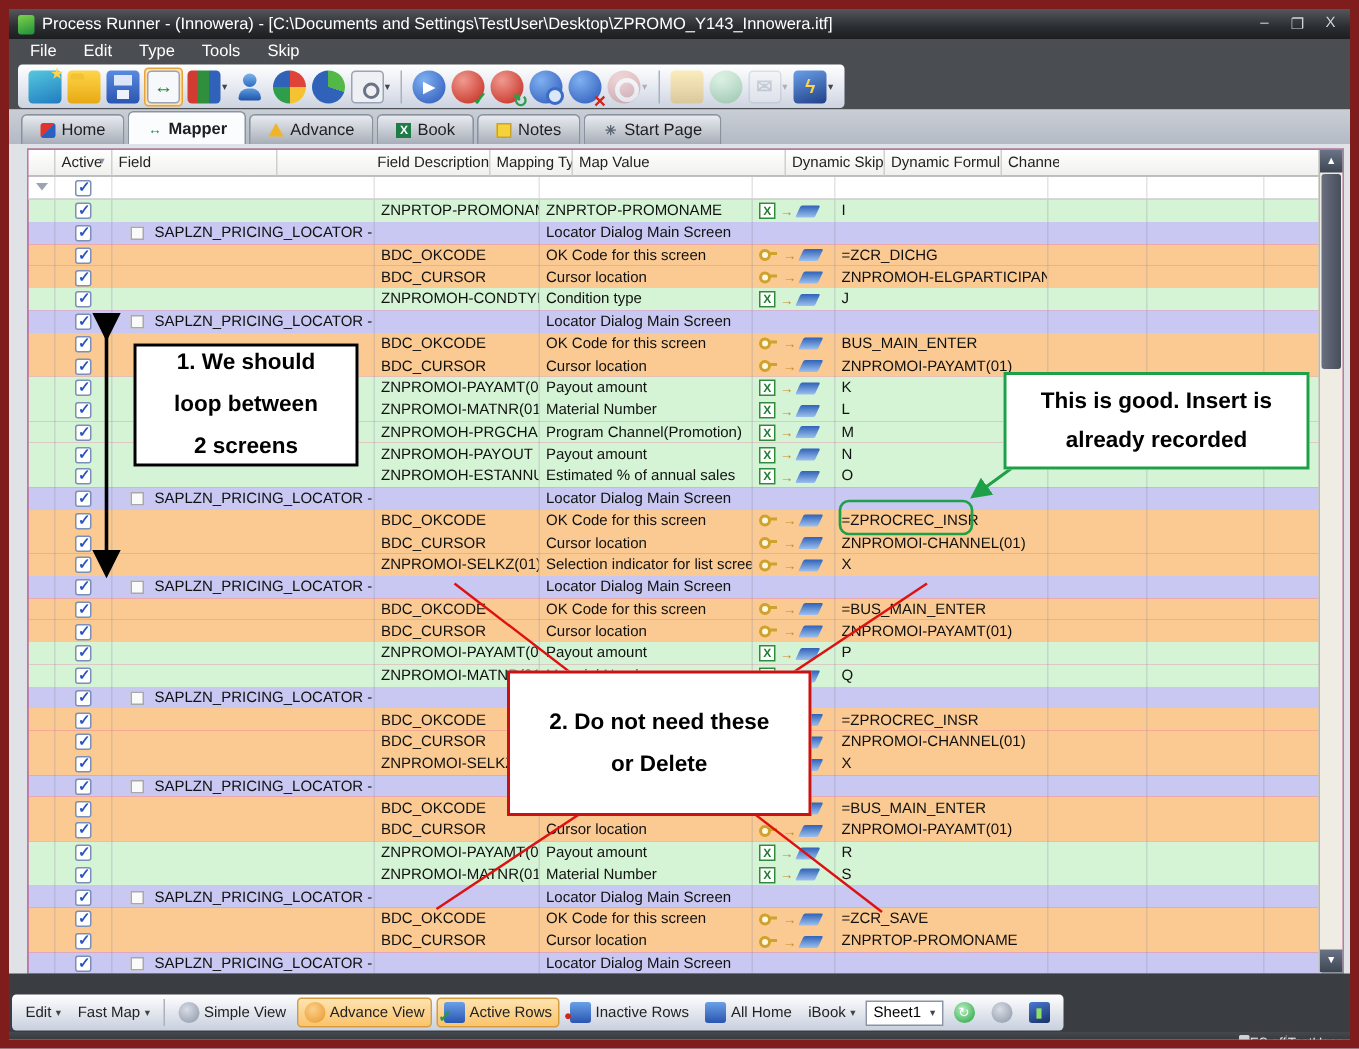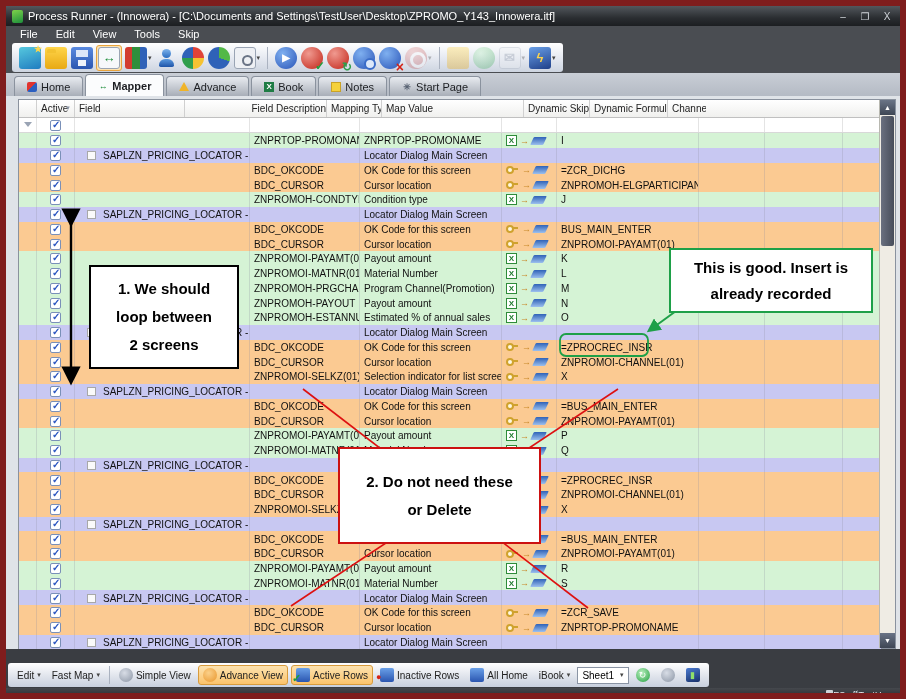--- a/index.html
+++ b/index.html
@@ -102,21 +102,21 @@
   .sheetsel .caret{font-size:7px;}
   
   .statusbar{position:absolute;left:0;top:682px;width:100%;height:13px;background:linear-gradient(180deg,#45484d,#222427);display:flex;align-items:center;justify-content:flex-end;color:#e8eaee;font-size:9px;gap:0;padding-right:6px;}
   .sdiv{width:1px;height:9px;background:#6a6e74;}
   .esico{width:7px;height:9px;background:#cfd3d8;border-radius:1px;}
   .bstrip{position:absolute;left:0;top:695px;width:100%;height:4px;background:#d8e49c;}
   
   .overlay{position:absolute;left:0;top:0;width:906px;height:699px;pointer-events:none;}
   .anno{position:absolute;background:#fff;text-align:center;font-weight:bold;color:#000;display:flex;flex-direction:column;justify-content:center;z-index:6;}
   .anno div{line-height:28px;font-size:15px;}
-  #box1{left:83px;top:223px;width:150px;height:104px;border:2px solid #000;margin-top:36px;}
+  #box1{left:83px;top:223px;width:150px;height:82px;border:2px solid #000;}
   #boxg{left:663px;top:242px;width:204px;height:65px;border:2px solid #1ea048;}
   #boxg div{line-height:26px;}
   #box2{left:332px;top:441px;width:203px;height:97px;border:2px solid #cc1111;}
   svg{position:absolute;left:0;top:0;z-index:5;}
 </style>
 </head>
 <body>
 
 <div id="win">
 
@@ -126,21 +126,21 @@
     <div class="wbtns">
       <div class="wbtn">–</div>
       <div class="wbtn">❐</div>
       <div class="wbtn">X</div>
     </div>
   </div>
 
   <div class="menubar" id="menubar">
       <div class="mi">File</div>
       <div class="mi">Edit</div>
-      <div class="mi">View</div>
+      <div class="mi">Type</div>
       <div class="mi">Tools</div>
       <div class="mi">Skip</div>
     </div>
 
   <div class="toolrow">
     <div class="toolband" id="toolband">
         <div class="tbtn">
           <div class="tbi i-new"></div>
         </div>
         <div class="tbtn">

